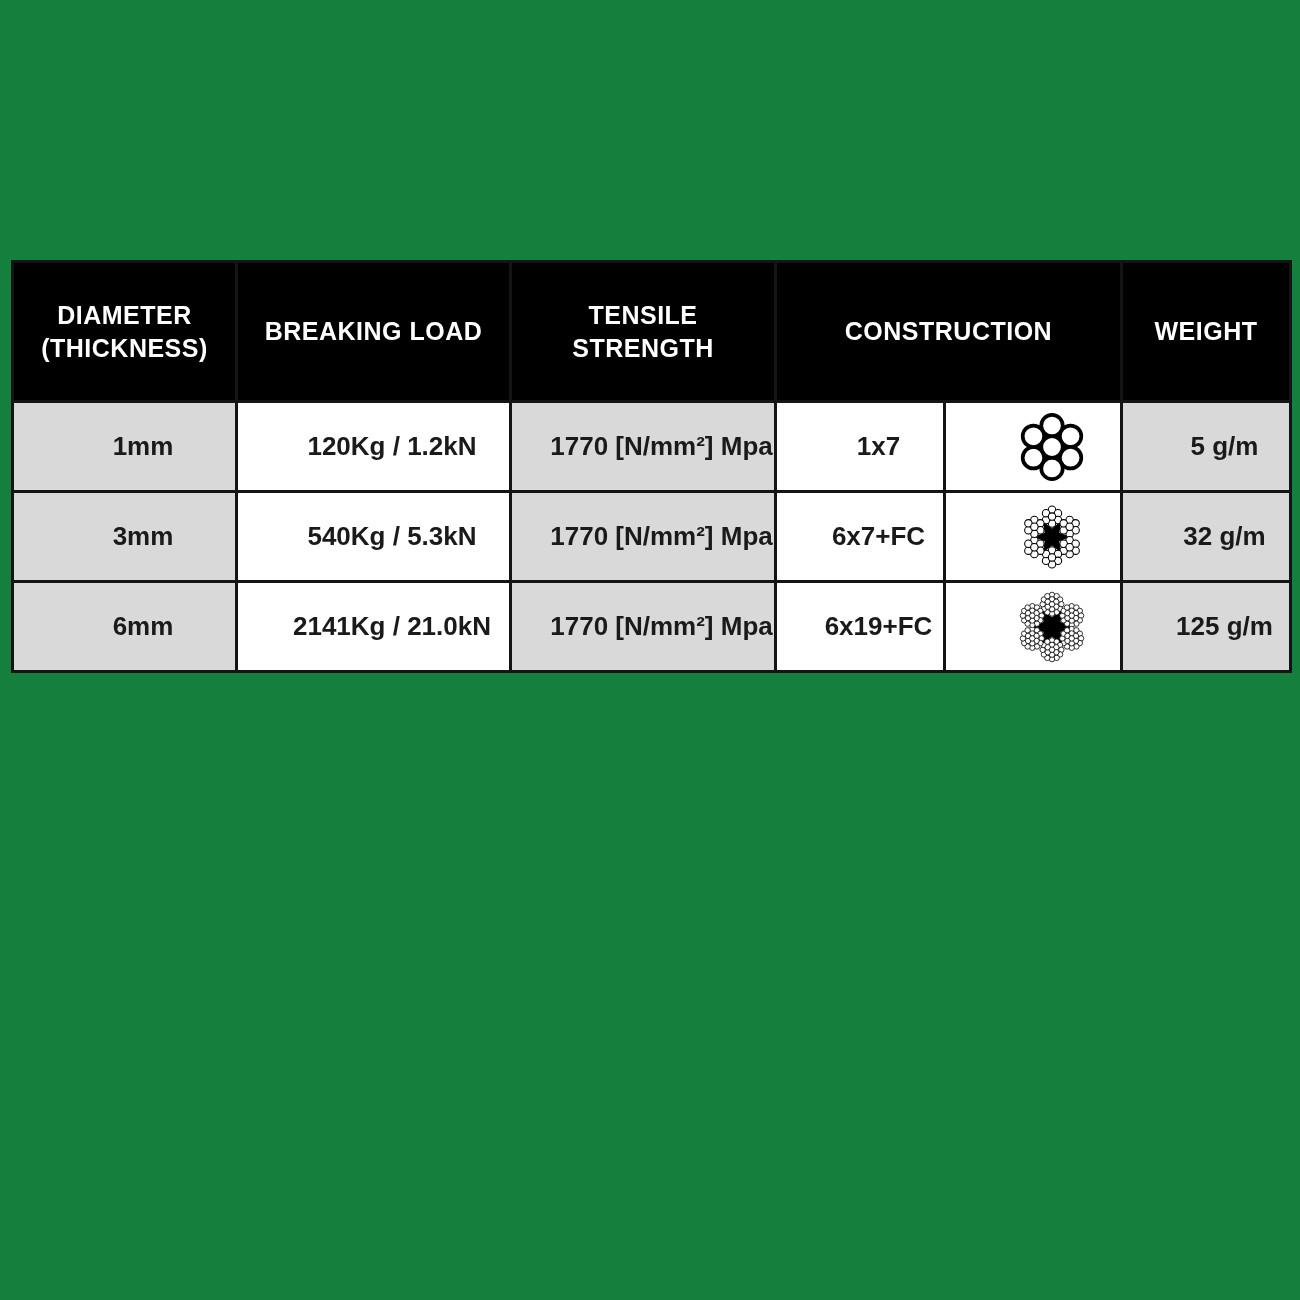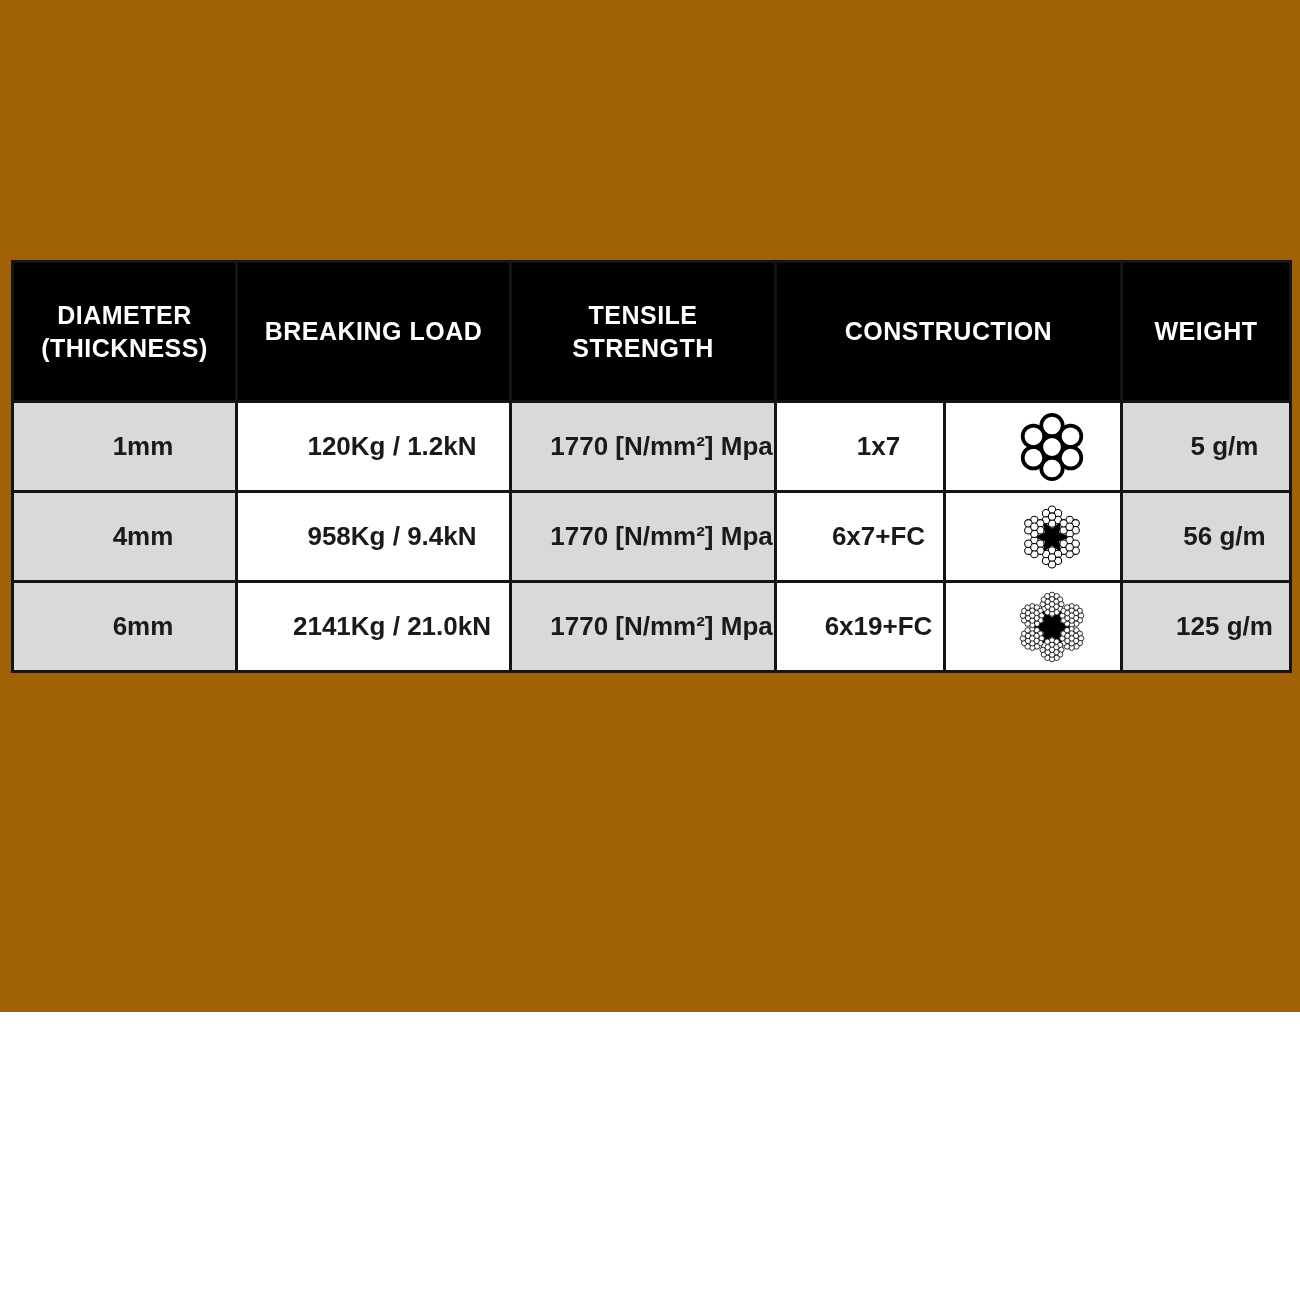--- a/index.html
+++ b/index.html
@@ -6,22 +6,22 @@
     margin: 0;
     padding: 0;
     background: #ffffff;
     width: 1300px;
     height: 1300px;
     font-family: "Liberation Sans", sans-serif;
   }
   .page {
     position: relative;
     width: 1300px;
-    height: 1012px;
-    background: #a16207;
+    height: 1300px;
+    background: #15803d;
     overflow: hidden;
   }
   table.spec-table {
     position: absolute;
     left: 11px;
     top: 260px;
     border-collapse: collapse;
     table-layout: fixed;
   }
   .spec-table th, .spec-table td {
@@ -150,30 +150,30 @@
         <td class="shade">1770 [N/mm²] Mpa</td>
         <td>1x7</td>
         <td class="icon-cell">
           <svg height="74" width="74" viewBox="0 0 100 100">
               <use href="#sym-1x7"></use>
             </svg>
         </td>
         <td class="shade">5 g/m</td>
       </tr>
       <tr>
-        <td class="shade">4mm</td>
-        <td>958Kg / 9.4kN</td>
+        <td class="shade">3mm</td>
+        <td>540Kg / 5.3kN</td>
         <td class="shade">1770 [N/mm²] Mpa</td>
         <td>6x7+FC</td>
         <td class="icon-cell">
           <svg height="72" width="72" viewBox="0 0 120 120">
               <use href="#sym-6x7"></use>
             </svg>
         </td>
-        <td class="shade">56 g/m</td>
+        <td class="shade">32 g/m</td>
       </tr>
       <tr>
         <td class="shade">6mm</td>
         <td>2141Kg / 21.0kN</td>
         <td class="shade">1770 [N/mm²] Mpa</td>
         <td>6x19+FC</td>
         <td class="icon-cell">
           <svg height="80" width="80" viewBox="0 0 130 130">
               <use href="#sym-6x19"></use>
             </svg>

